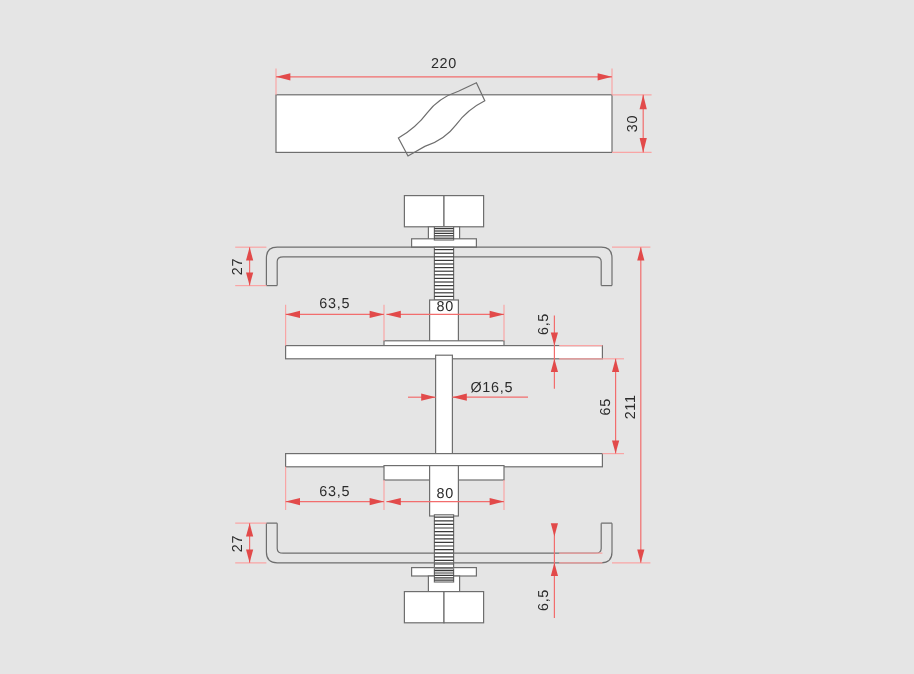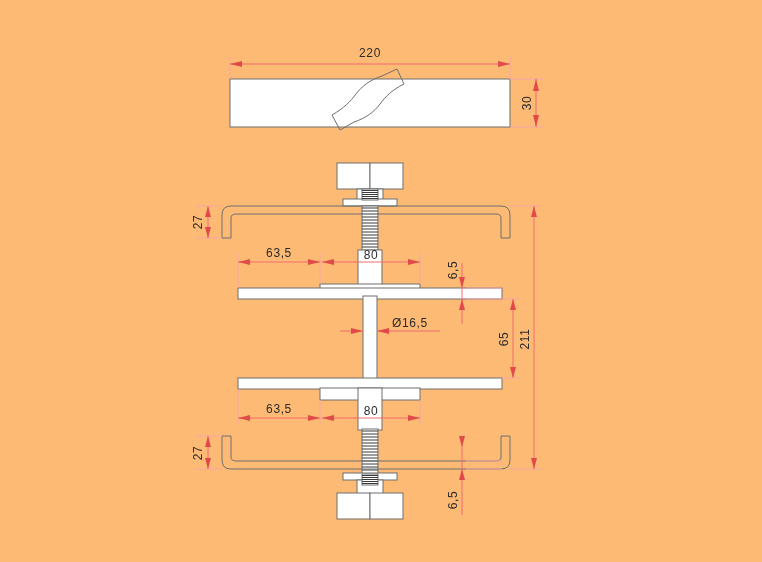--- a/index.html
+++ b/index.html
@@ -10,21 +10,21 @@
   body {
     width: 762px;
     height: 562px;
     font-family: "Liberation Sans", sans-serif;
     overflow: hidden;
   }
   #drawing-root {
     position: relative;
     width: 762px;
     height: 562px;
-    background: #fdba74;
+    background: #e5e5e5;
   }
   svg#cad-canvas {
     position: absolute;
     left: 0;
     top: 0;
     width: 762px;
     height: 562px;
     display: block;
   }
   .part-line {

